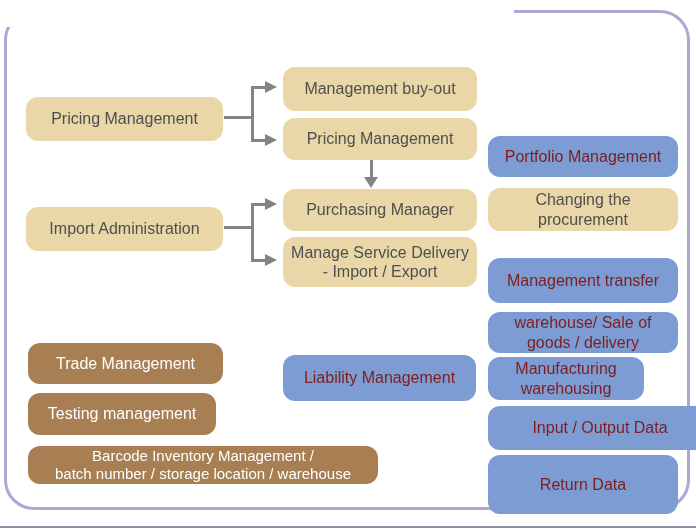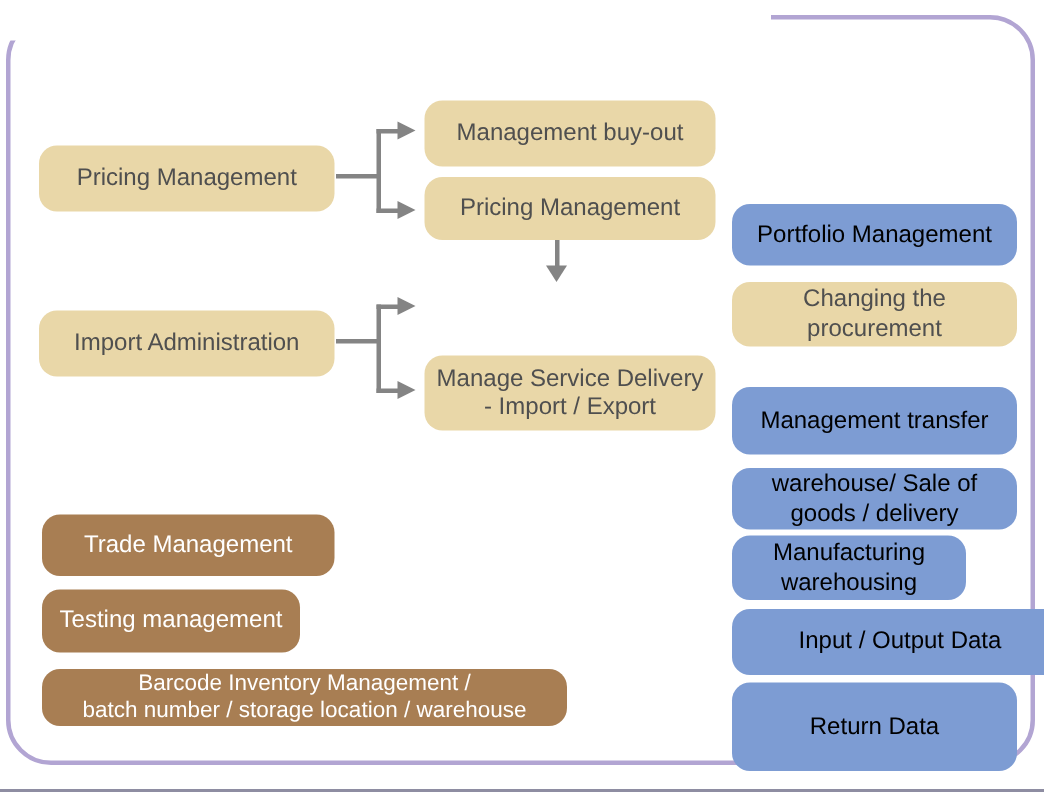--- a/index.html
+++ b/index.html
@@ -17,21 +17,21 @@
   .baseline{
     position:absolute;left:0;top:526px;width:696px;height:2px;background:#8e8da2;
   }
   .node{
     position:absolute;border-radius:12px;box-sizing:border-box;
     display:flex;align-items:center;justify-content:center;
     text-align:center;white-space:pre-line;font-size:16px;line-height:1.2;
     padding:2px 6px;
   }
   .tan{background:#e9d7a8;color:#4f4f4f;}
-  .blue{background:#7d9cd3;color:#000000;}
+  .blue{background:#7d9cd3;color:#7f1d1d;}
   .brown{background:#a87e53;color:#ffffff;}
   .small{font-size:15px;}
   .line{position:absolute;background:#848484;}
   .arrow-right{
     position:absolute;width:0;height:0;
     border-left:12px solid #848484;border-top:6px solid transparent;border-bottom:6px solid transparent;
   }
   .arrow-down{
     position:absolute;width:0;height:0;
     border-top:11px solid #848484;border-left:7px solid transparent;border-right:7px solid transparent;
@@ -61,33 +61,35 @@
   <div class="arrow-right" style="left:265px;top:254px;"></div>
 
   <div class="line" style="left:370px;top:160px;width:3px;height:18px;"></div>
   <div class="arrow-down" style="left:364px;top:177px;"></div>
 
   <div class="node tan" style="left:26px;top:97px;width:197px;height:44px;">Pricing Management</div>
   <div class="node tan" style="left:26px;top:207px;width:197px;height:44px;">Import Administration</div>
 
   <div class="node tan" style="left:283px;top:67px;width:194px;height:44px;">Management buy-out</div>
   <div class="node tan" style="left:283px;top:118px;width:194px;height:42px;">Pricing Management</div>
+  <div class="node tan" style="left:283px;top:189px;width:194px;height:42px;">Purchasing Manager</div>
   <div class="node tan" style="left:283px;top:237px;width:194px;height:50px;">Manage Service Delivery
 - Import / Export</div>
 
+  <div class="node blue" style="left:283px;top:355px;width:193px;height:46px;">Liability Management</div>
 
   <div class="node blue" style="left:488px;top:136px;width:190px;height:41px;">Portfolio Management</div>
   <div class="node tan" style="left:488px;top:188px;width:190px;height:43px;">Changing the
 procurement</div>
   <div class="node blue" style="left:488px;top:258px;width:190px;height:45px;">Management transfer</div>
   <div class="node blue" style="left:488px;top:312px;width:190px;height:41px;">warehouse/ Sale of
 goods / delivery</div>
   <div class="node blue" style="left:488px;top:357px;width:156px;height:43px;">Manufacturing
 warehousing</div>
   <div class="node blue" style="left:488px;top:406px;width:224px;height:44px;">Input / Output Data</div>
   <div class="node blue" style="left:488px;top:455px;width:190px;height:59px;">Return Data</div>
 
   <div class="node brown" style="left:28px;top:343px;width:195px;height:41px;">Trade Management</div>
-  <div class="node brown" style="left:28px;top:393px;width:172px;height:42px;">Testing management</div>
+  <div class="node brown" style="left:28px;top:393px;width:188px;height:42px;">Testing management</div>
   <div class="node brown small" style="left:28px;top:446px;width:350px;height:38px;">Barcode Inventory Management /
 batch number / storage location / warehouse</div>
 
 </div>
 
 </body></html>

